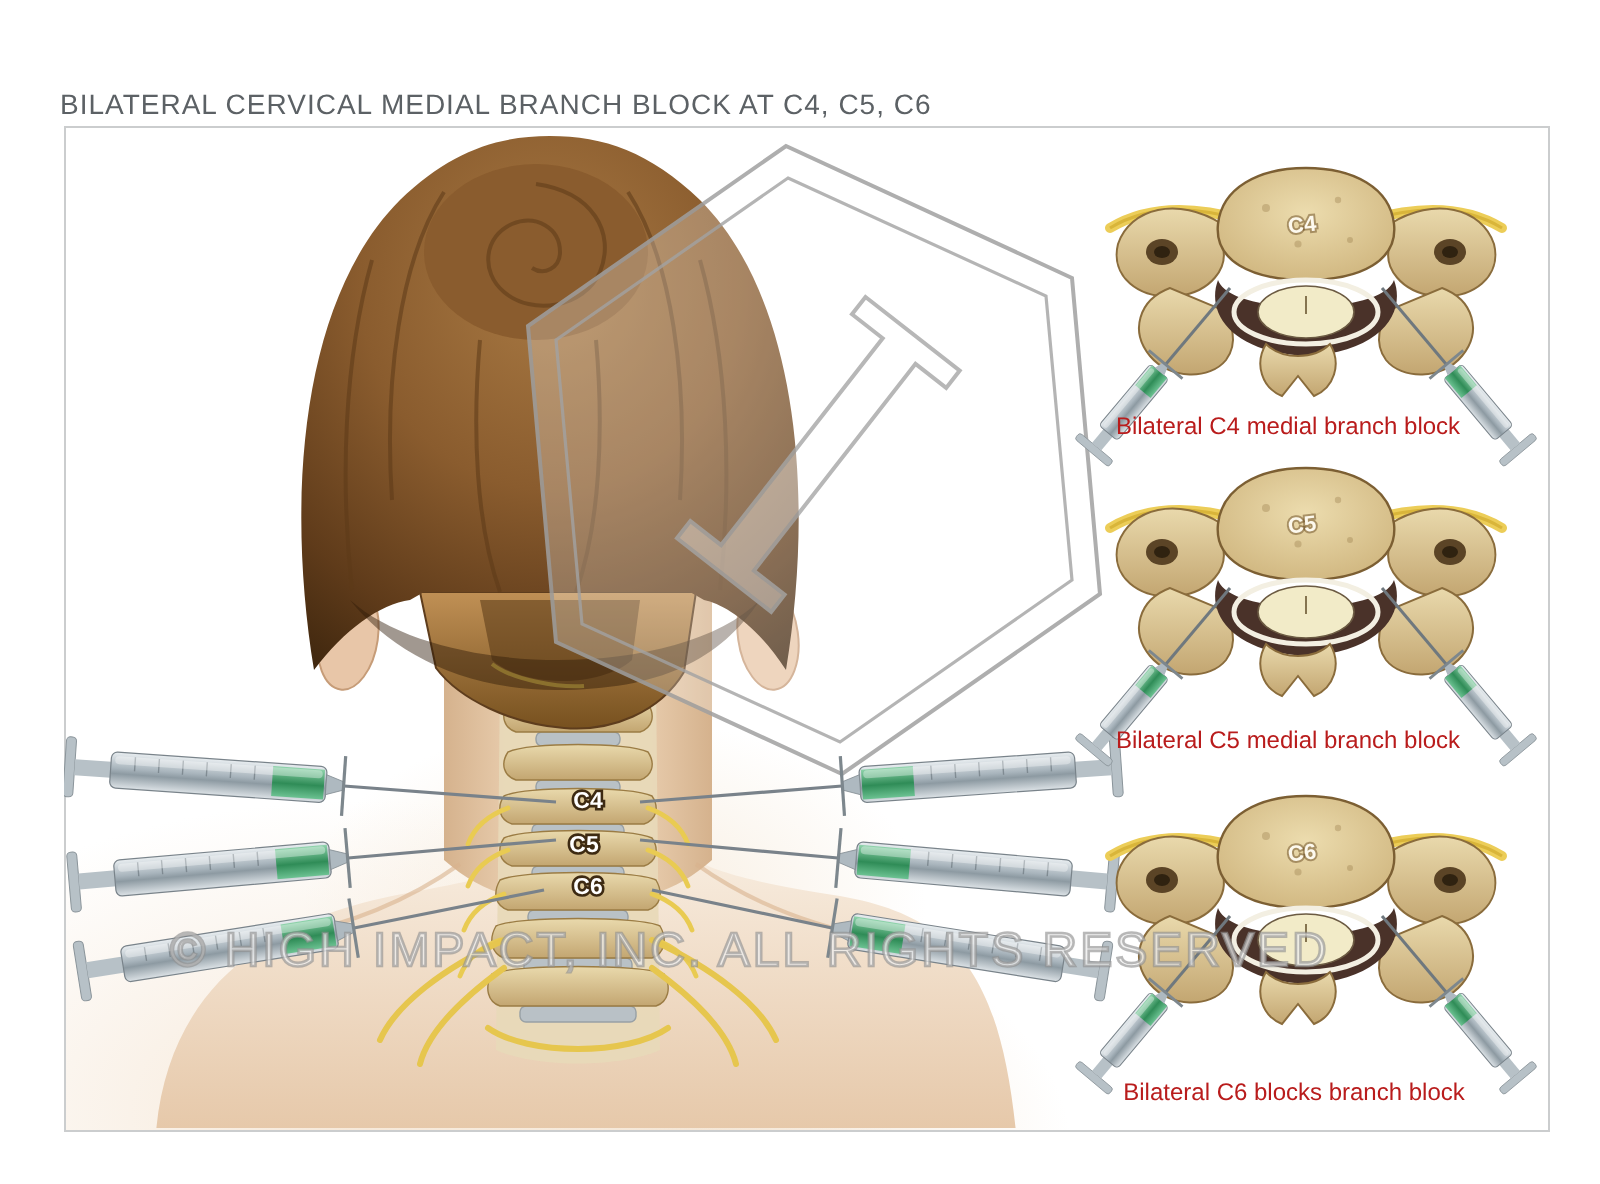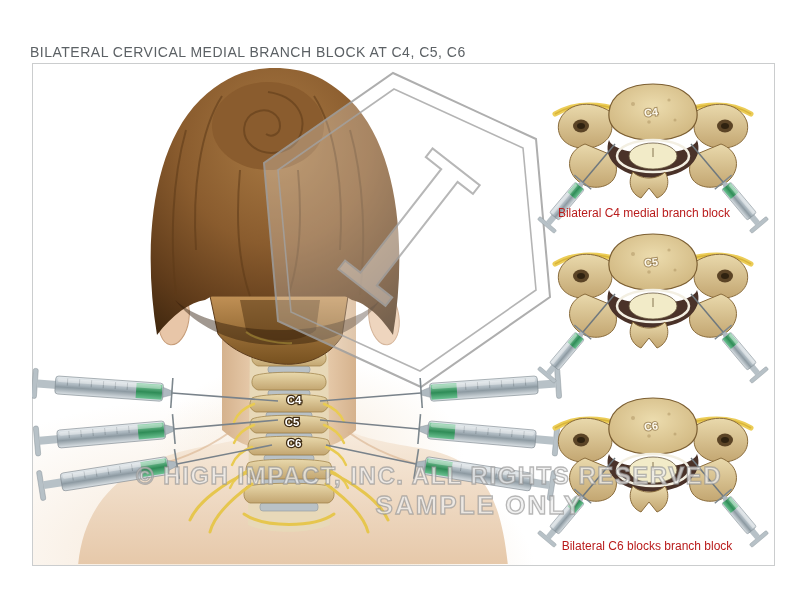--- a/index.html
+++ b/index.html
@@ -13,24 +13,24 @@
           radial-gradient(ellipse 430px 250px at 20% 98%, #f6e8d8 0%, rgba(246,232,216,0) 62%),
           radial-gradient(ellipse 330px 210px at 42% 102%, #f3e4d2 0%, rgba(243,228,210,0) 58%),
           radial-gradient(ellipse 260px 160px at 37% 78%, #f7ecdd 0%, rgba(247,236,221,0) 60%),
           #ffffff;}
   svg{position:absolute;left:32px;top:63px;}
   .cap{position:absolute;text-align:center;color:#b91c1c;font-size:12px;white-space:nowrap;}
   .cap-main{left:160px;top:537px;width:300px;font-size:13px;color:#7e7e7e;}
   .cap-p1{left:494px;top:206px;width:300px;}
   .cap-p2{left:494px;top:363px;width:300px;}
   .cap-p3{left:497px;top:539px;width:300px;}
-  .wm{position:absolute;font-weight:bold;color:rgba(255,255,255,.62);
+  .wm{position:absolute;font-weight:normal;color:rgba(255,255,255,.62);
       -webkit-text-stroke:1.3px rgba(145,145,145,.62);
       text-shadow:0 0 1px rgba(150,150,150,.35);
-      text-align:right;white-space:nowrap;z-index:6;margin-left:37px;}
+      text-align:left;white-space:nowrap;z-index:6;}
   .wm1{left:85px;top:462px;width:600px;font-size:24px;letter-spacing:1.5px;}
   .wm2{left:246px;top:490px;width:300px;font-size:26px;letter-spacing:2px;}
 </style>
 </head>
 <body>
 
 <div id="stage">
 
   <div class="title">BILATERAL CERVICAL MEDIAL BRANCH BLOCK AT C4, C5, C6</div>
   <div class="frame"></div>
@@ -236,18 +236,18 @@
       <use href="#vert" x="545" y="396"></use>
       <g font-size="11" font-weight="bold" fill="#fdf9ee" text-anchor="middle" stroke="rgba(90,60,20,0.45)" stroke-width="2" paint-order="stroke">
         <text x="651" y="116" transform="rotate(-6 651 112)">C4</text>
         <text x="651" y="266" transform="rotate(-6 651 262)">C5</text>
         <text x="651" y="430" transform="rotate(-6 651 426)">C6</text>
       </g>
     </g>
   </svg>
 
   <div class="cap cap-p1">Bilateral C4 medial branch block</div>
+  <div class="cap cap-p2">Bilateral C5 medial branch block</div>
   <div class="cap cap-p3">Bilateral C6 blocks branch block</div>
 
   <div class="wm wm1">© HIGH IMPACT, INC. ALL RIGHTS RESERVED</div>
-  <div class="wm wm2">SAMPLE ONLY</div>
 
 </div>
 
 </body></html>

